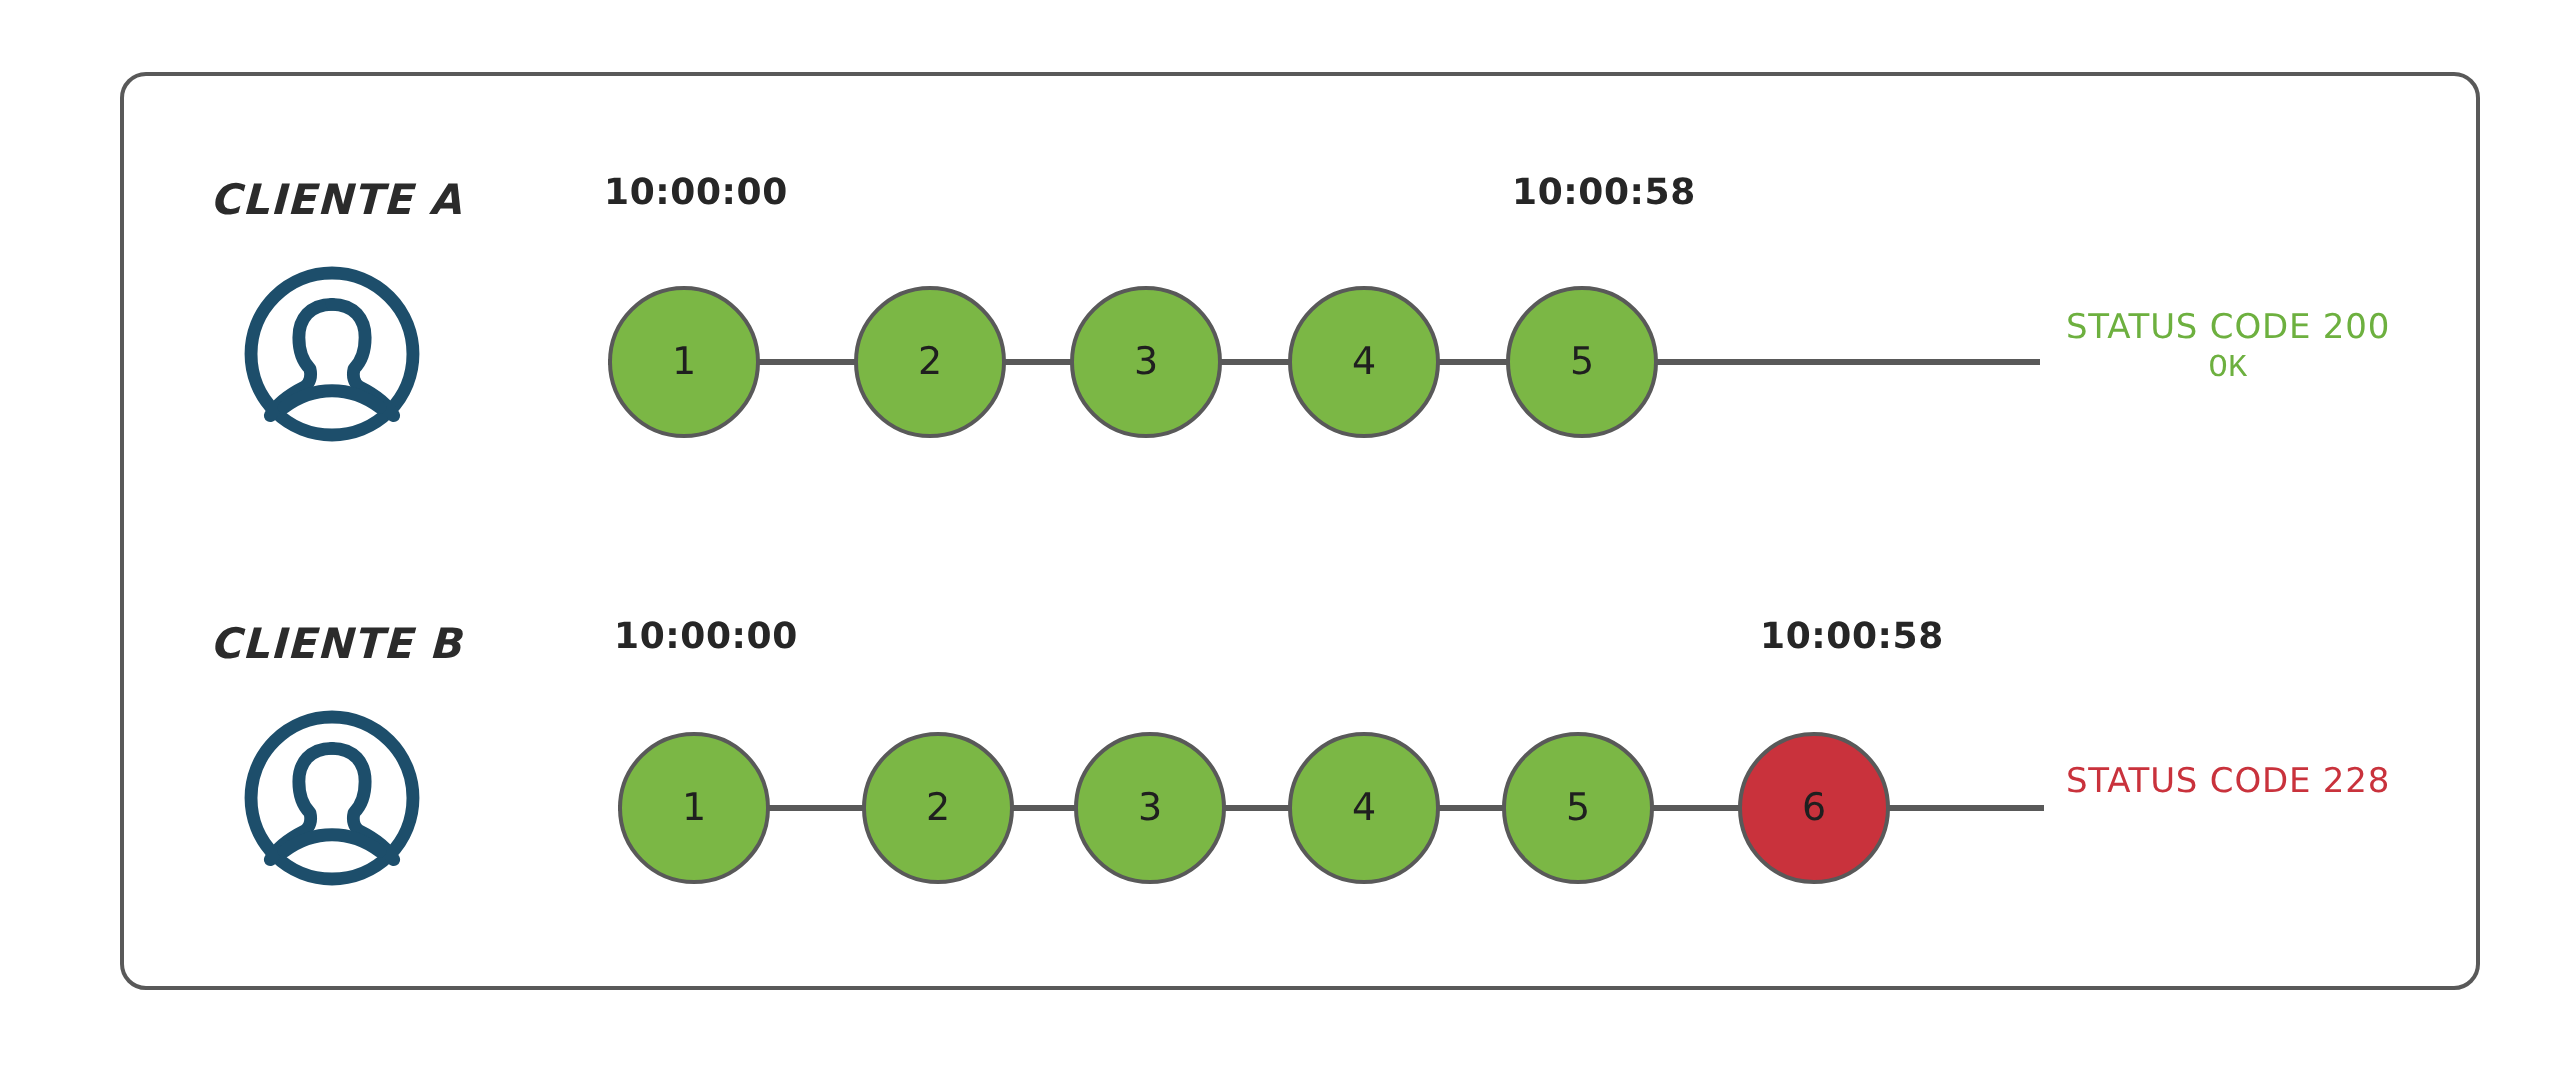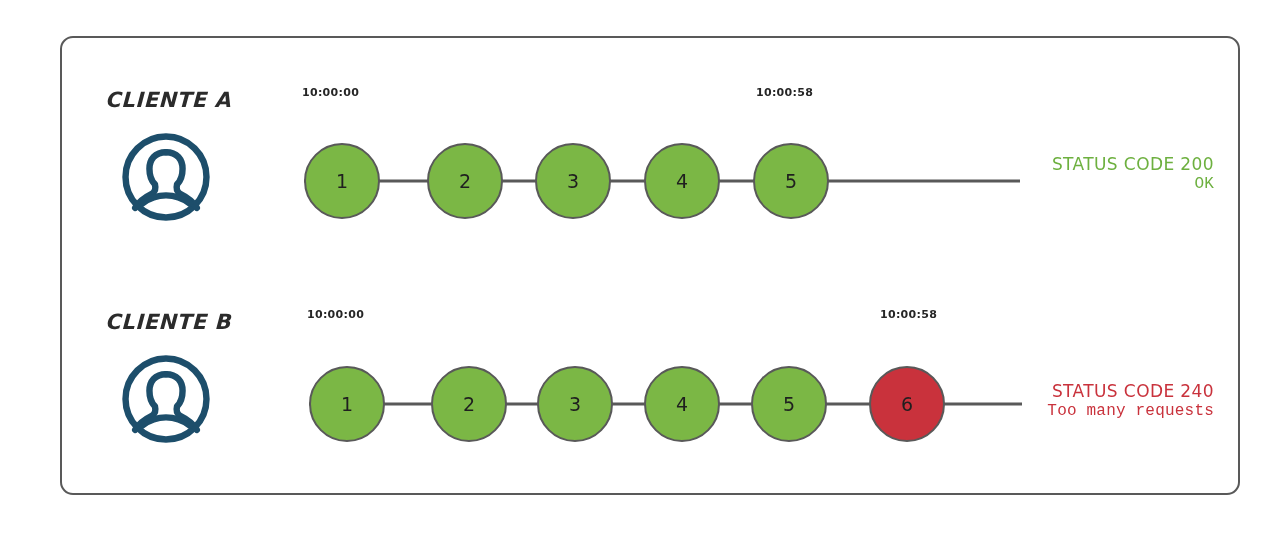--- a/index.html
+++ b/index.html
@@ -59,21 +59,21 @@
     height: 92px;
   }
   .avatar-icon svg { display: block; width: 100%; height: 100%; }
 
   
   .timestamp {
     position: absolute;
     white-space: nowrap;
     color: #262626;
     font-family: "DejaVu Sans", "Liberation Sans", sans-serif;
-    font-size: 11px;
+    font-size: 18px;
     font-weight: bold;
     letter-spacing: 0.3px;
     text-align: right;
   }
 
   
   .chain {
     position: absolute;
     height: 80px;
   }
@@ -101,21 +101,21 @@
     font-size: 19px;
     color: #1f1f1f;
     line-height: 1;
   }
   .node.ok   { background: #7BB745; }
   .node.fail { background: #C9323C; }
 
   
   .status-block {
     position: absolute;
-    text-align: right;
+    text-align: center;
     white-space: nowrap;
     line-height: 1.22;
   }
   .status-main {
     display: block;
     font-family: "DejaVu Sans", "Liberation Sans", sans-serif;
     font-size: 17px;
     letter-spacing: 0.4px;
   }
   .status-sub {
@@ -195,18 +195,17 @@
       <div class="chain-line" style="width:713px;"></div>
       <div class="node ok" style="left:0px;">1</div>
       <div class="node ok" style="left:122px;">2</div>
       <div class="node ok" style="left:228px;">3</div>
       <div class="node ok" style="left:335px;">4</div>
       <div class="node ok" style="left:442px;">5</div>
       <div class="node fail" style="left:560px;">6</div>
     </div>
 
     <div class="status-block status-fail" style="left:952px; top:343px; width:200px;">
-      <span class="status-main">STATUS CODE 240</span>
-      <span class="status-sub">Too many requests</span>
+      <span class="status-main">STATUS CODE 228</span>
     </div>
   </div>
 
 </div>
 
 </body></html>

